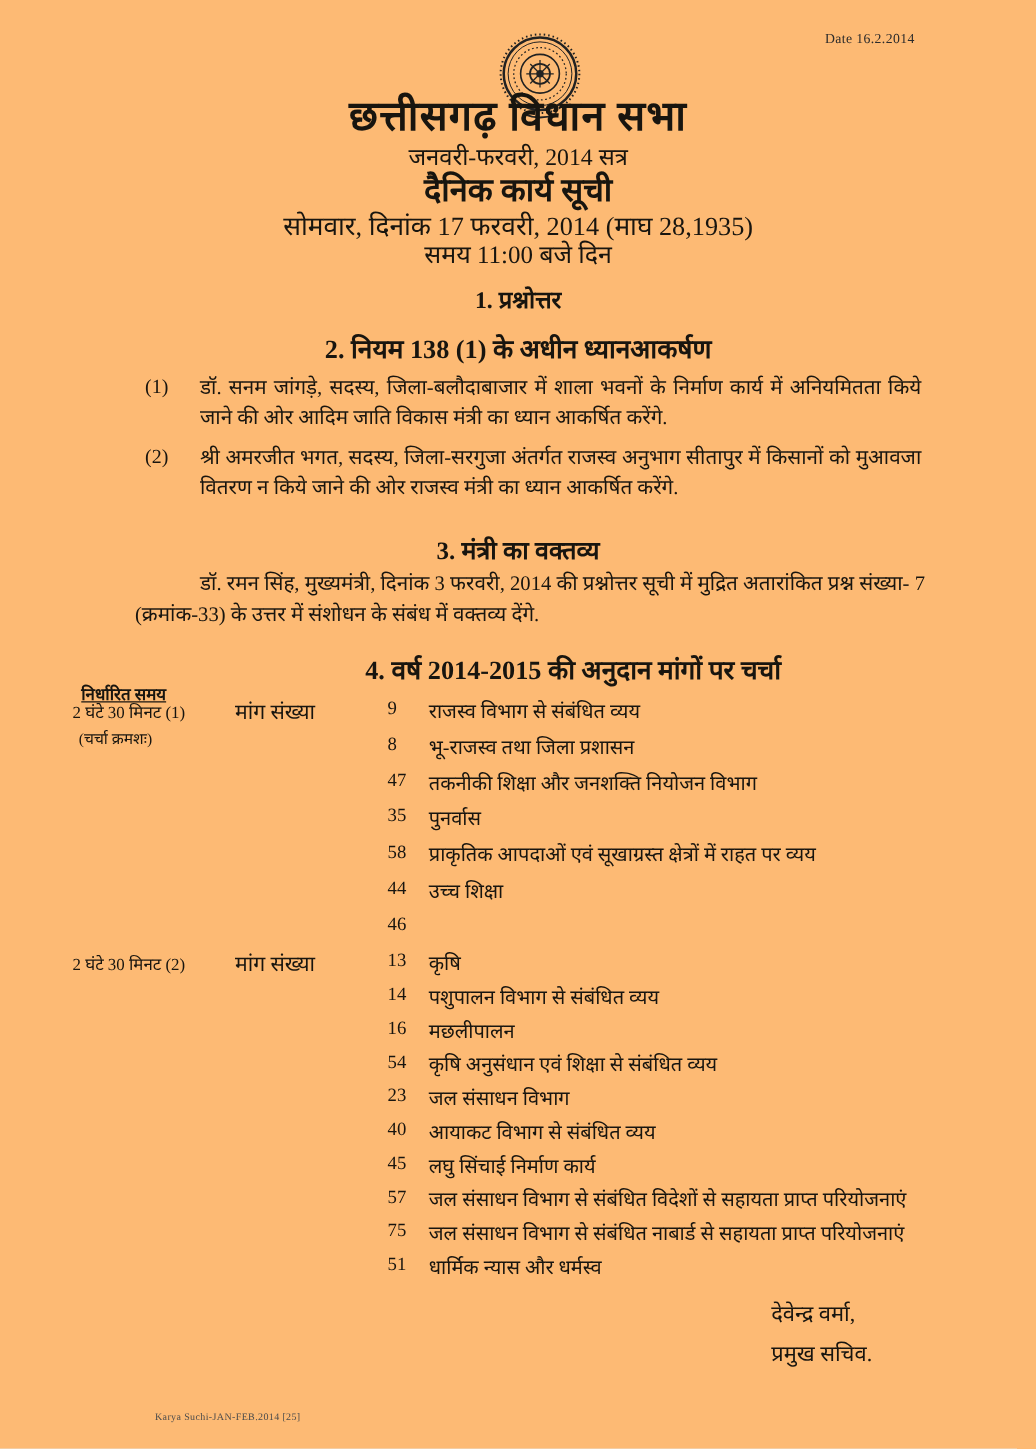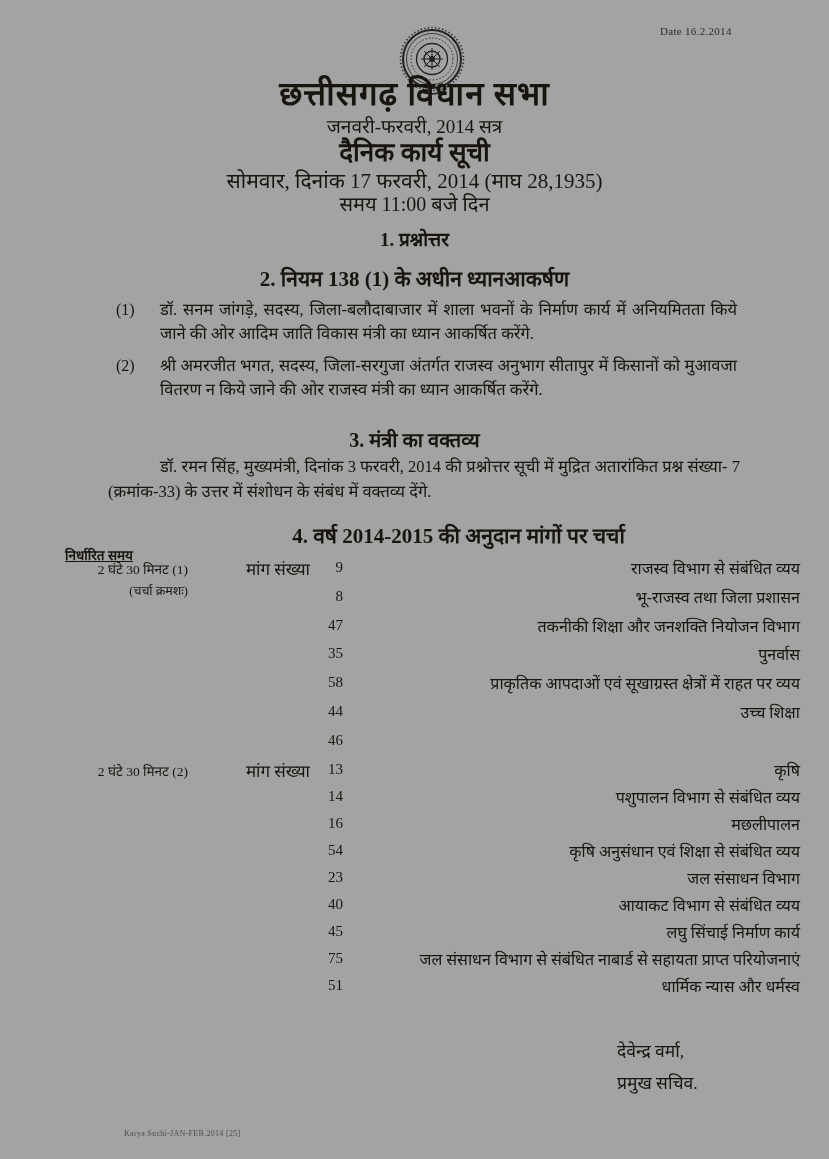--- a/index.html
+++ b/index.html
@@ -1,18 +1,18 @@
 <!DOCTYPE html>
 <html><head>
 <meta charset="utf-8">
 <style>
   html,body { margin:0; padding:0; background:#e8e8e8; }
   .page {
     position:relative; width:829px; height:1159px; margin:0 auto;
-    background:#a3a3a3; color:#18150f; overflow:hidden;
+    background:#fdba74; color:#18150f; overflow:hidden;
     font-family:"Liberation Serif","DejaVu Serif",serif;
   }
   .top-date { position:absolute; top:25px; left:660px; font-size:11px; color:#2b2b2b; letter-spacing:.3px; }
 
   .seal { position:absolute; top:23px; left:399px; width:66px; height:74px; }
 
   .masthead { position:absolute; top:76px; left:0; width:829px; text-align:center; }
   .assembly  { font-size:33px; font-weight:bold; letter-spacing:1px; line-height:36px; }
   .session   { font-size:19px; margin-top:4px; line-height:22px; }
   .doc-title { font-size:26px; font-weight:bold; margin-top:1px; line-height:28px; }
@@ -29,21 +29,21 @@
   .numbered-item { position:relative; padding-left:160px; padding-right:92px;
     text-align:justify; font-size:16.5px; line-height:24px; margin-bottom:8px; }
   .numbered-item .marker { position:absolute; left:116px; top:0; font-size:16px; }
 
   .s3-body { position:absolute; top:454px; left:108px; width:632px;
     text-align:justify; font-size:16.5px; line-height:25px; text-indent:52px; }
 
   .time-header { position:absolute; top:546px; left:65px; font-size:13.5px; font-weight:bold;
     text-decoration:underline; }
 
-  .demand-grid { position:absolute; top:557px; left:58px; width:742px;text-align:right; }
+  .demand-grid { position:absolute; top:557px; left:58px; width:742px; }
   .d-row { display:flex; align-items:flex-start; }
   .d-row.g1 { height:28.8px; }
   .d-row.g2 { height:27px; }
   .c-time  { width:130px; font-size:13.5px; padding-top:3px; position:relative; white-space:nowrap; }
   .c-time .note { display:block; font-size:12.5px; padding-left:5px; margin-top:4px; }
   .c-label { width:122px; font-size:17px; padding-top:0; }
   .c-no    { width:33px; font-size:15px; padding-top:2px; }
   .c-title { flex:1; font-size:16px; }
 
   .footer-left  { position:absolute; top:1035px; left:190px; font-size:18px; line-height:31px; }
@@ -192,20 +192,26 @@
     </div>
     <div class="d-row g2">
       <div class="c-time"></div>
         <div class="c-label"></div>
       <div class="c-no">45</div>
       <div class="c-title">लघु सिंचाई निर्माण कार्य</div>
     </div>
     <div class="d-row g2">
       <div class="c-time"></div>
         <div class="c-label"></div>
+      <div class="c-no">57</div>
+      <div class="c-title">जल संसाधन विभाग से संबंधित विदेशों से सहायता प्राप्त परियोजनाएं</div>
+    </div>
+    <div class="d-row g2">
+      <div class="c-time"></div>
+        <div class="c-label"></div>
       <div class="c-no">75</div>
       <div class="c-title">जल संसाधन विभाग से संबंधित नाबार्ड से सहायता प्राप्त परियोजनाएं</div>
     </div>
     <div class="d-row g2">
       <div class="c-time"></div>
         <div class="c-label"></div>
       <div class="c-no">51</div>
       <div class="c-title">धार्मिक न्यास और धर्मस्व</div>
     </div>
 

